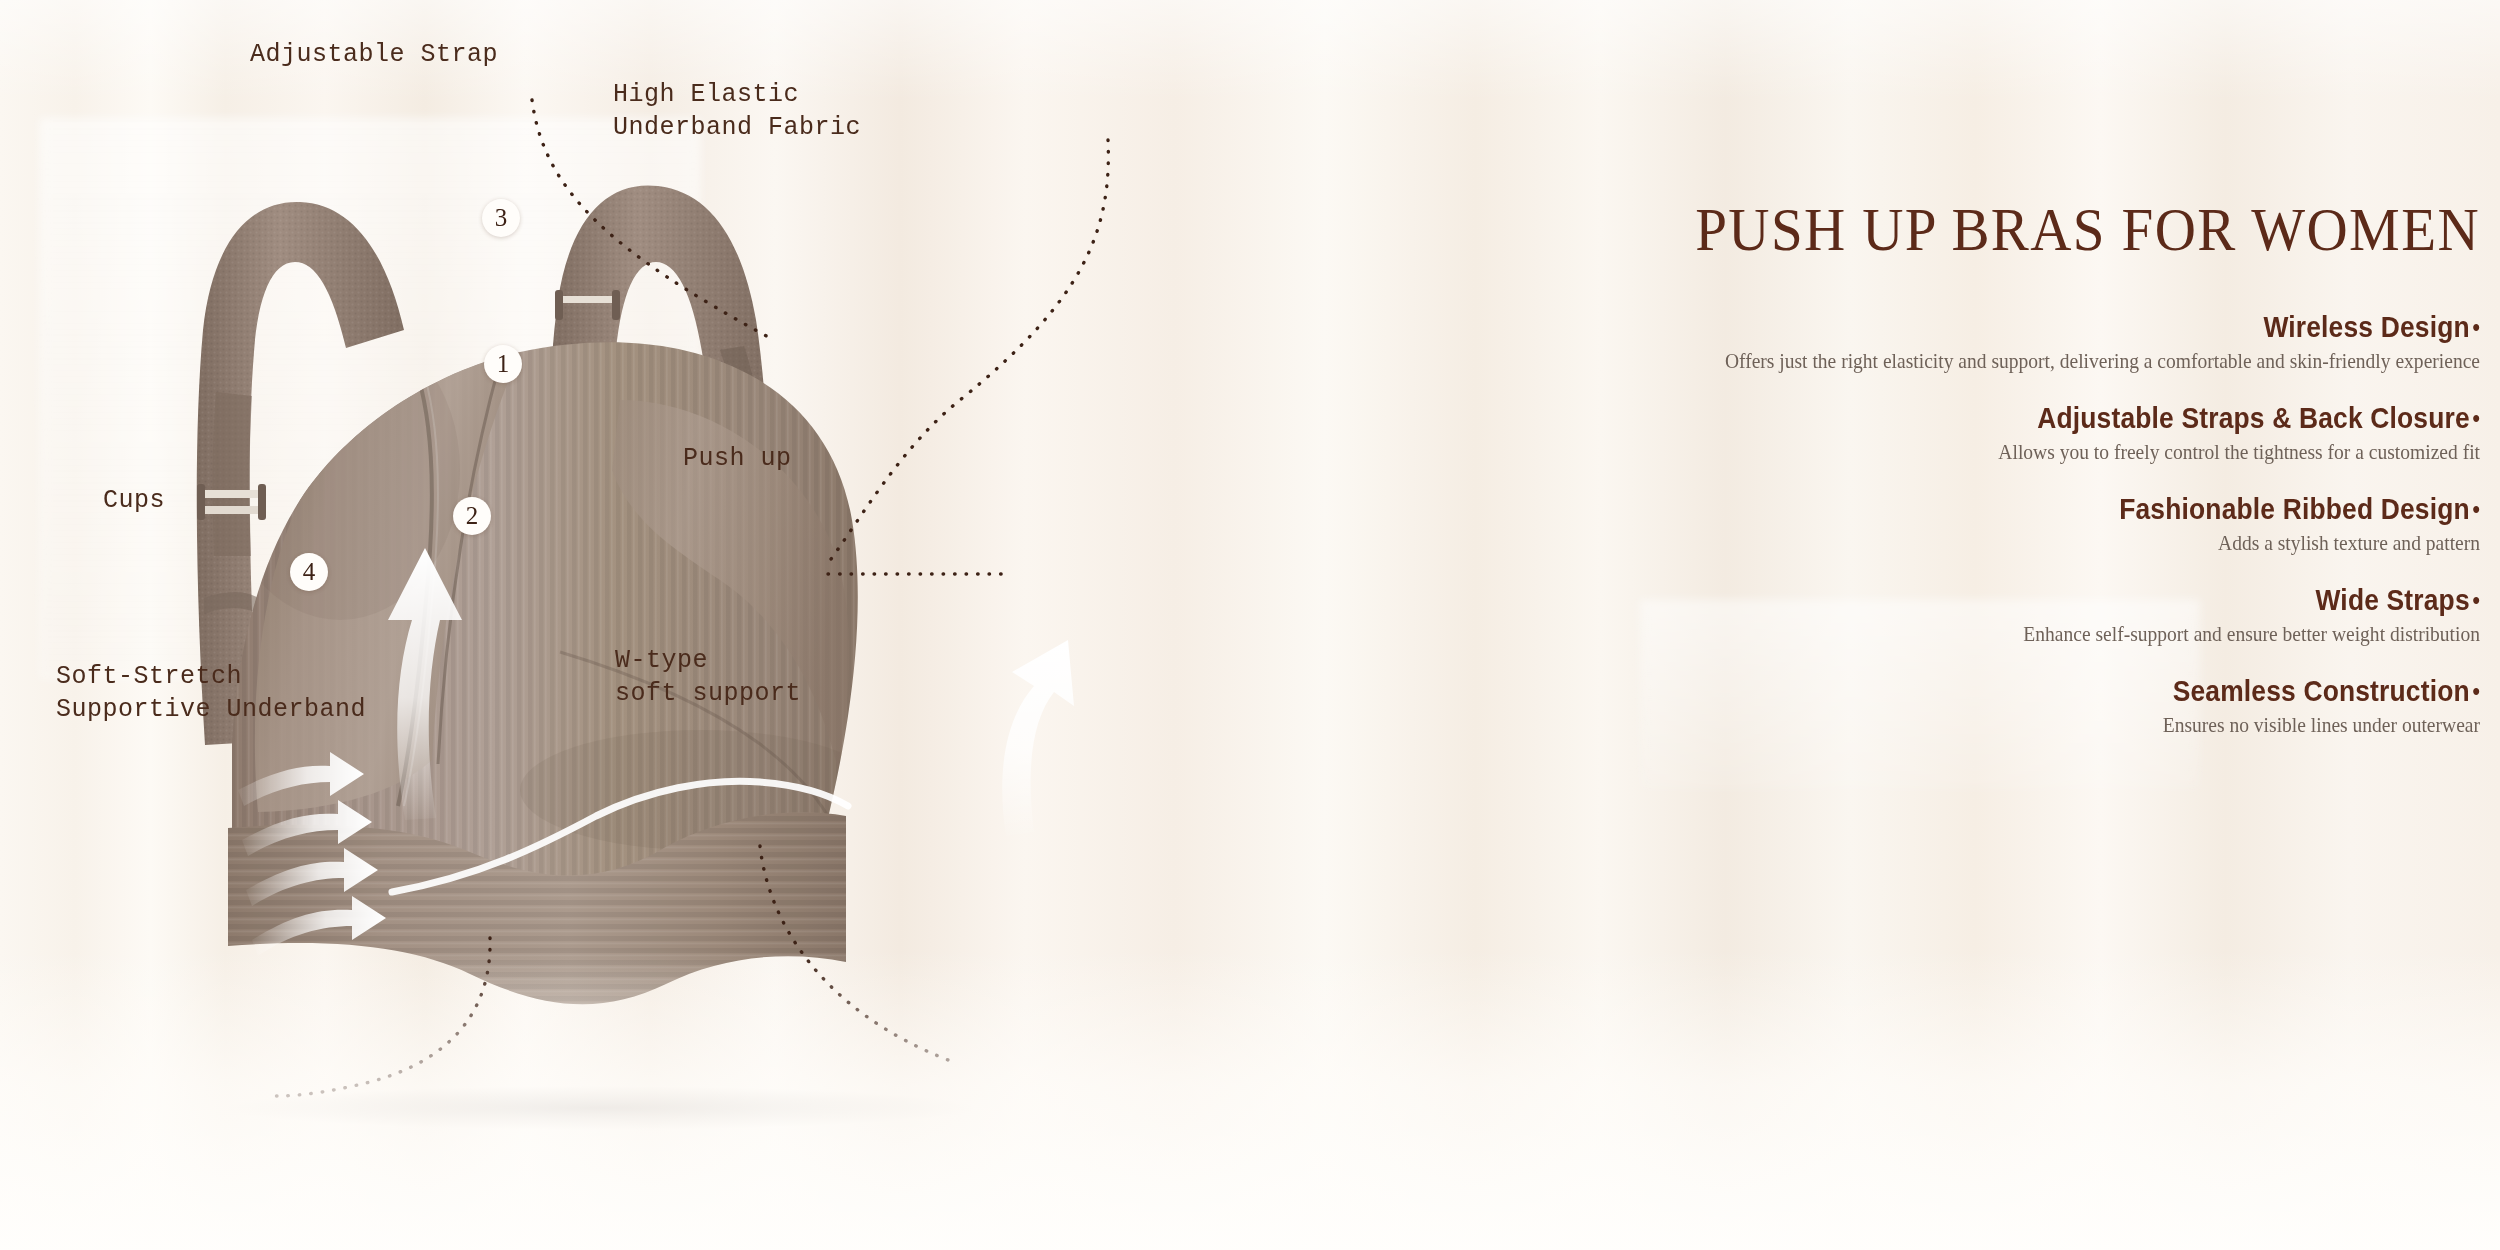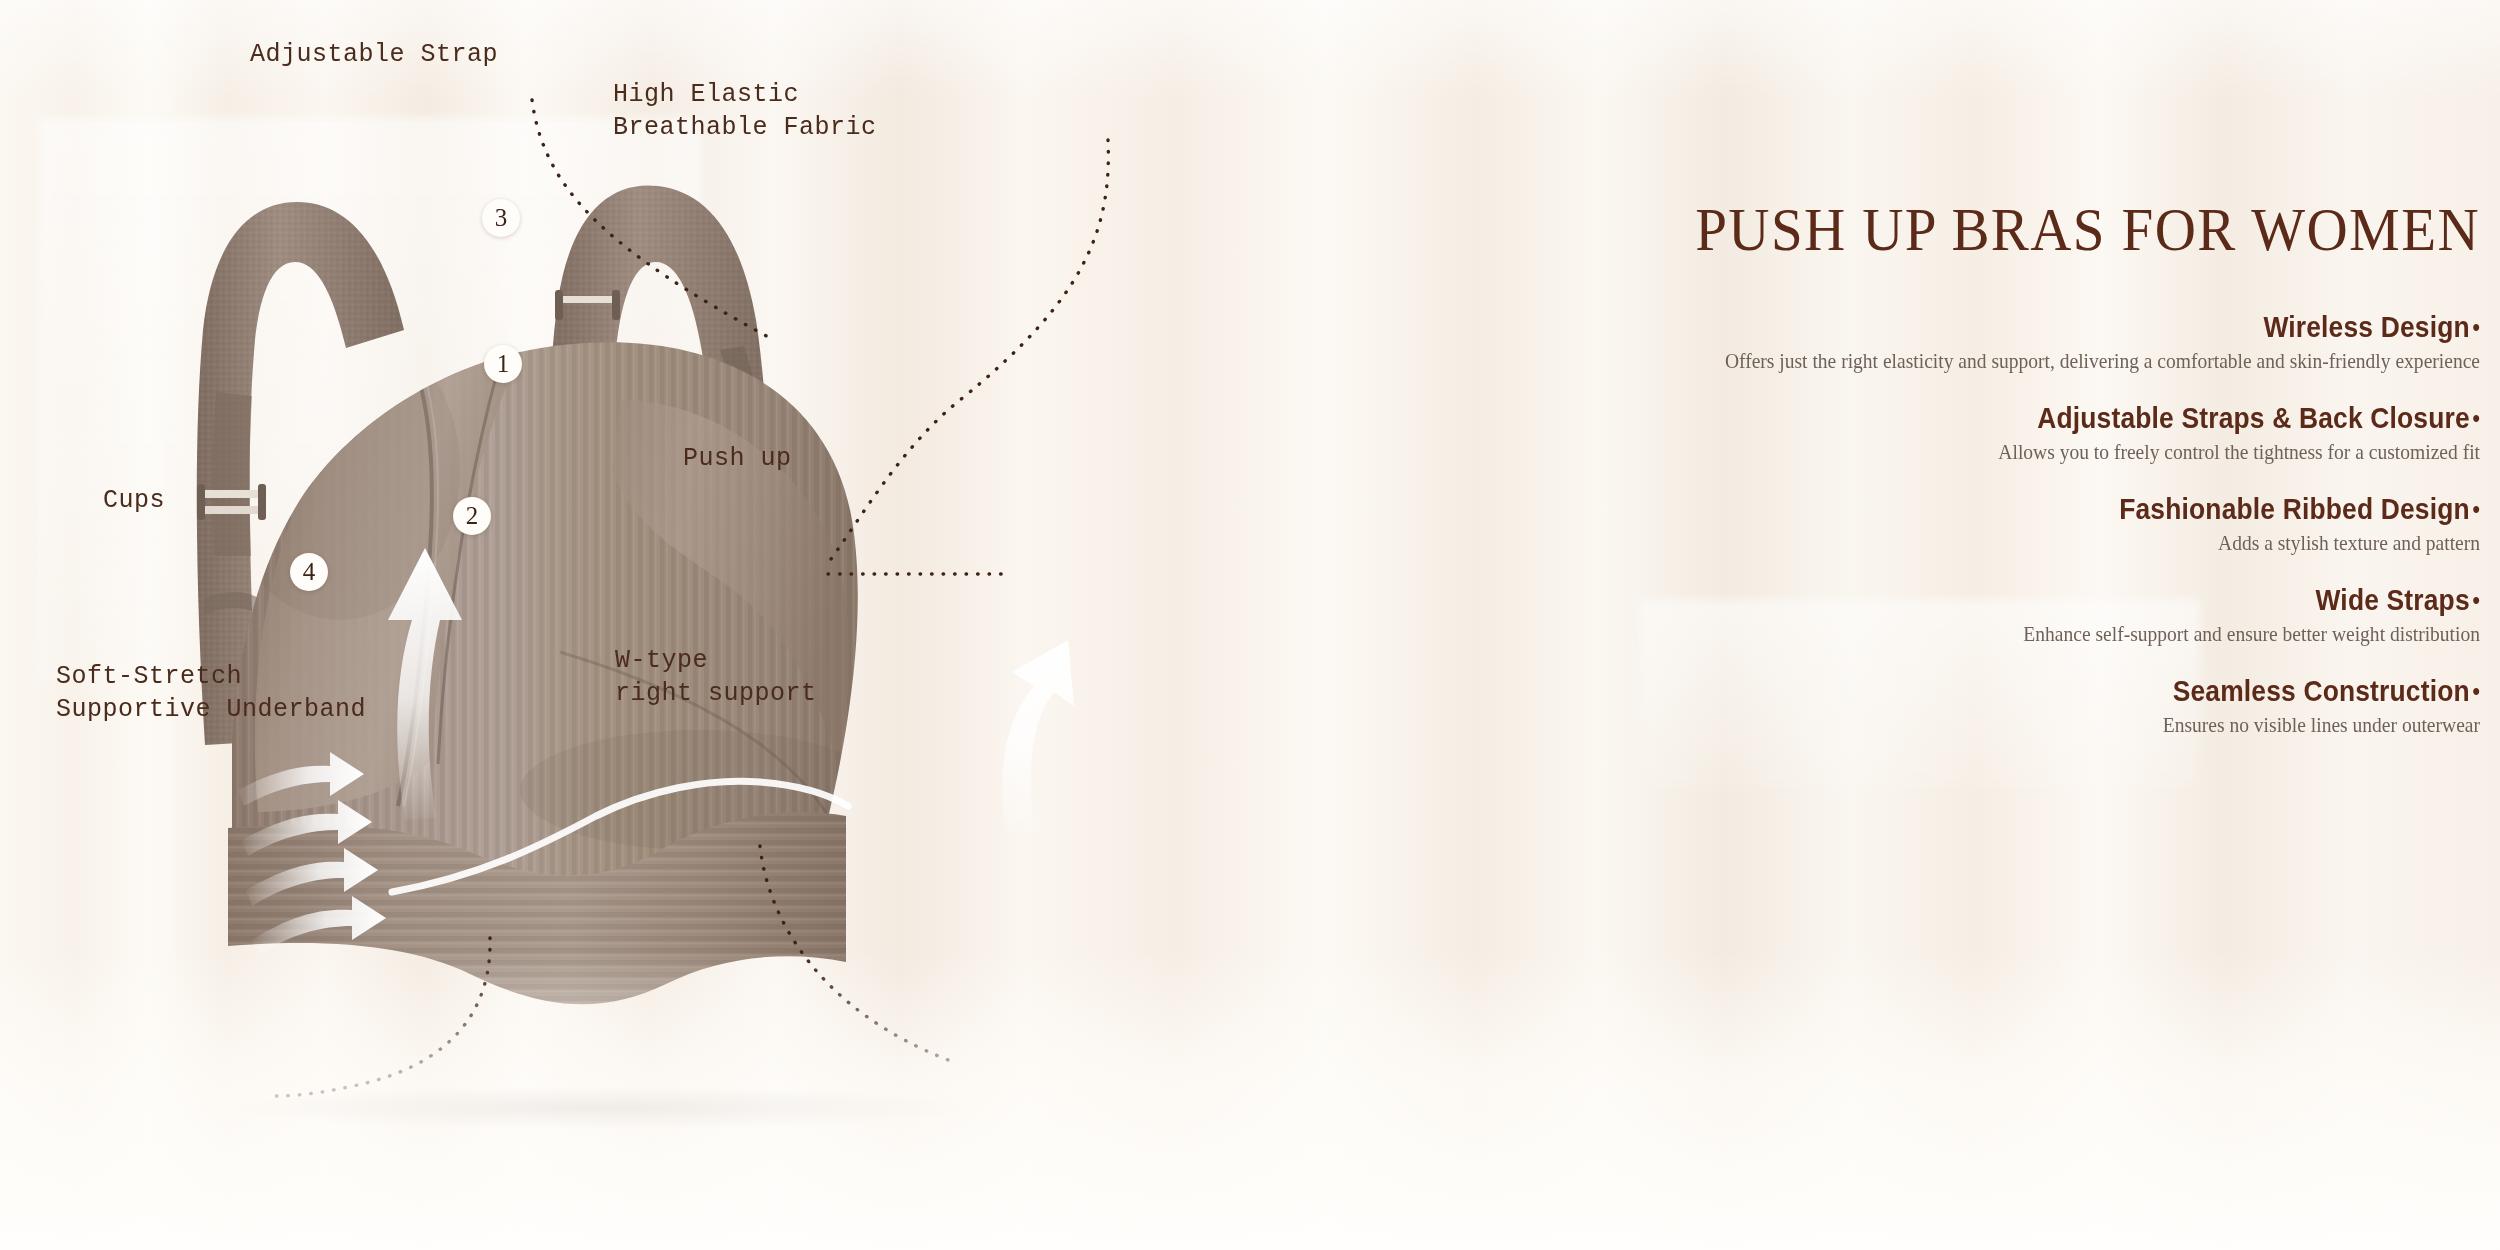--- a/index.html
+++ b/index.html
@@ -293,24 +293,24 @@
         <path d="M1108,140 C1112,230 1084,300 960,400 C900,448 860,520 826,566"></path>
         <path d="M828,574 C900,574 960,574 1010,574"></path>
         <path d="M760,846 C768,920 820,1010 948,1060"></path>
         <path d="M490,938 C492,1010 452,1060 370,1082 C330,1092 300,1096 276,1096"></path>
       </g>
     </svg>
 
     <div class="callout" style="left:250px; top:38px;">Adjustable Strap</div>
 
     <div class="callout" style="left:613px; top:78px;">High Elastic
-Breathable Fabric</div>
+Underband Fabric</div>
 
     <div class="callout" style="left:615px; top:644px;">W-type
-right support</div>
+soft support</div>
 
     <div class="callout" style="left:56px; top:660px;font-family:Liberation Mono, monospace;">Soft-Stretch
 Supportive Underband</div>
 
     <div class="inlabel" style="left:683px; top:444px;">Push up</div>
 
     <div class="inlabel" style="left:103px; top:486px;">Cups</div>
 
     <div class="badge" style="left:484px; top:345px;">1</div>
     <div class="badge" style="left:453px; top:497px;">2</div>

